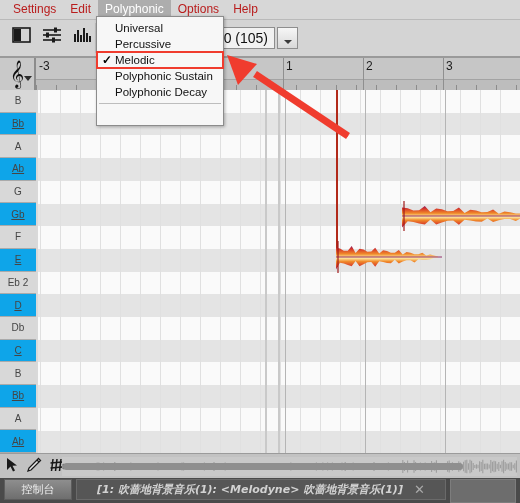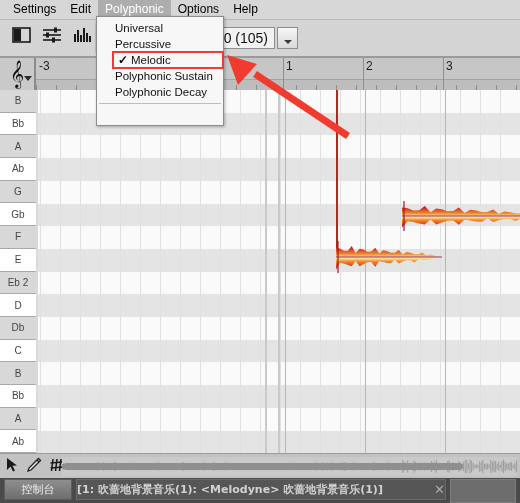--- a/index.html
+++ b/index.html
@@ -11,21 +11,21 @@
   }
   #app { position: relative; width: 520px; height: 503px; background: #d9d9d9; }
 
   
   .menubar {
     position: absolute; left: 0; top: 0; width: 520px; height: 20px;
     background: #d7d7d7; border-bottom: 1px solid #b9b9b9;
     display: flex; align-items: center; padding-left: 6px;
   }
   .menubar-item {
-    font-size: 12px; color: #000000; padding: 2px 7px; line-height: 15px;
+    font-size: 12px; color: #b91c1c; padding: 2px 7px; line-height: 15px;
     white-space: nowrap; cursor: default;
   }
   .menubar-item.active { background: #adadad; color: #ffffff; }
 
   
   .toolbar {
     position: absolute; left: 0; top: 20px; width: 520px; height: 38px;
     background: #d4d4d4; border-bottom: 2px solid #9a9a9a;
   }
   .tb-icons { position: absolute; left: 12px; top: 6px; display: flex; gap: 9px; align-items: center; }
@@ -75,21 +75,21 @@
     position: absolute; left: 0; top: 90px; width: 36px; height: 363px;
     background: #c4c4c4; border-right: 2px solid #8c8c8c;
   }
   .keyrow {
     position: relative; width: 36px; height: 22.7px;
     display: flex; align-items: center; justify-content: center;
     font-size: 10px; color: #454545;
     border-bottom: 1px solid #aaaaaa;
     background: #d8d8d8;
   }
-  .keyrow.dark { background: #ffffff; }
+  .keyrow.dark { background: #0ea5e9; text-decoration: underline; }
 
   
   .grid {
     position: absolute; left: 38px; top: 90px; right: 0; height: 363px;
     background: #fafafa; overflow: hidden;
   }
   .grow { position: absolute; left: 0; width: 100%; height: 22.7px; }
   .grow.shade { background: #e4e4e4; }
   .grow.light { background: #fafafa; }
   .hline { position: absolute; left: 0; width: 100%; height: 1px; background: #e8e8e8; }
@@ -113,21 +113,21 @@
     padding: 3px 0 18px 0;
   }
   .dd-item {
     position: relative; font-size: 11.5px; color: #111; height: 16px;
     line-height: 16px; padding-left: 18px; white-space: nowrap;
   }
   .dd-item.checked::before {
     content: "\2713"; position: absolute; left: 5px; top: 0;
     font-size: 12px; color: #000; font-weight: bold;
   }
-  .dd-item.highlight { outline: 2px solid #f03c2e; outline-offset: -1px; z-index: 5; margin-left: 16px; }
+  .dd-item.highlight { outline: 2px solid #f03c2e; outline-offset: -1px; z-index: 5; }
   .dd-sep { height: 1px; background: #bdbdbd; margin: 3px 2px; }
   .dd-sub::after {
     content: ""; position: absolute; right: 6px; top: 5px;
     border-top: 4px solid transparent; border-bottom: 4px solid transparent;
     border-left: 5px solid #222;
   }
 
   
   .btoolbar {
     position: absolute; left: 0; top: 453px; width: 520px; height: 25px;
@@ -152,25 +152,25 @@
     position: absolute; top: 1px; height: 21px;
     display: flex; align-items: center; font-size: 11px;
   }
   .tab-console {
     left: 4px; width: 68px; justify-content: center;
     background: linear-gradient(to bottom,#8e8e8e,#6e6e6e);
     color: #f0f0f0; border: 1px solid #5c5c5c;
     font-family: "DejaVu Sans", sans-serif;
   }
   .tab-doc {
-    left: 76px; width: 370px; padding: 0 0;
+    left: 76px; width: 370px; padding: 0 20px;
     background: #565656; color: #d2d2d2;
     border: 1px solid #6a6a6a; font-weight: bold;
     font-family: "DejaVu Sans", sans-serif;
-    white-space: nowrap; overflow: hidden;
+    white-space: nowrap; overflow: hidden; font-style: italic;
   }
   .tab-close { margin-left: auto; color: #aaa; font-size: 13px; font-weight: normal; padding-left: 6px; }
   .tab-empty {
     left: 450px; width: 66px; height: 24px;
     background: #6d6d6d; border: 1px solid #7d7d7d;
   }
 </style>
 </head>
 <body>
 

